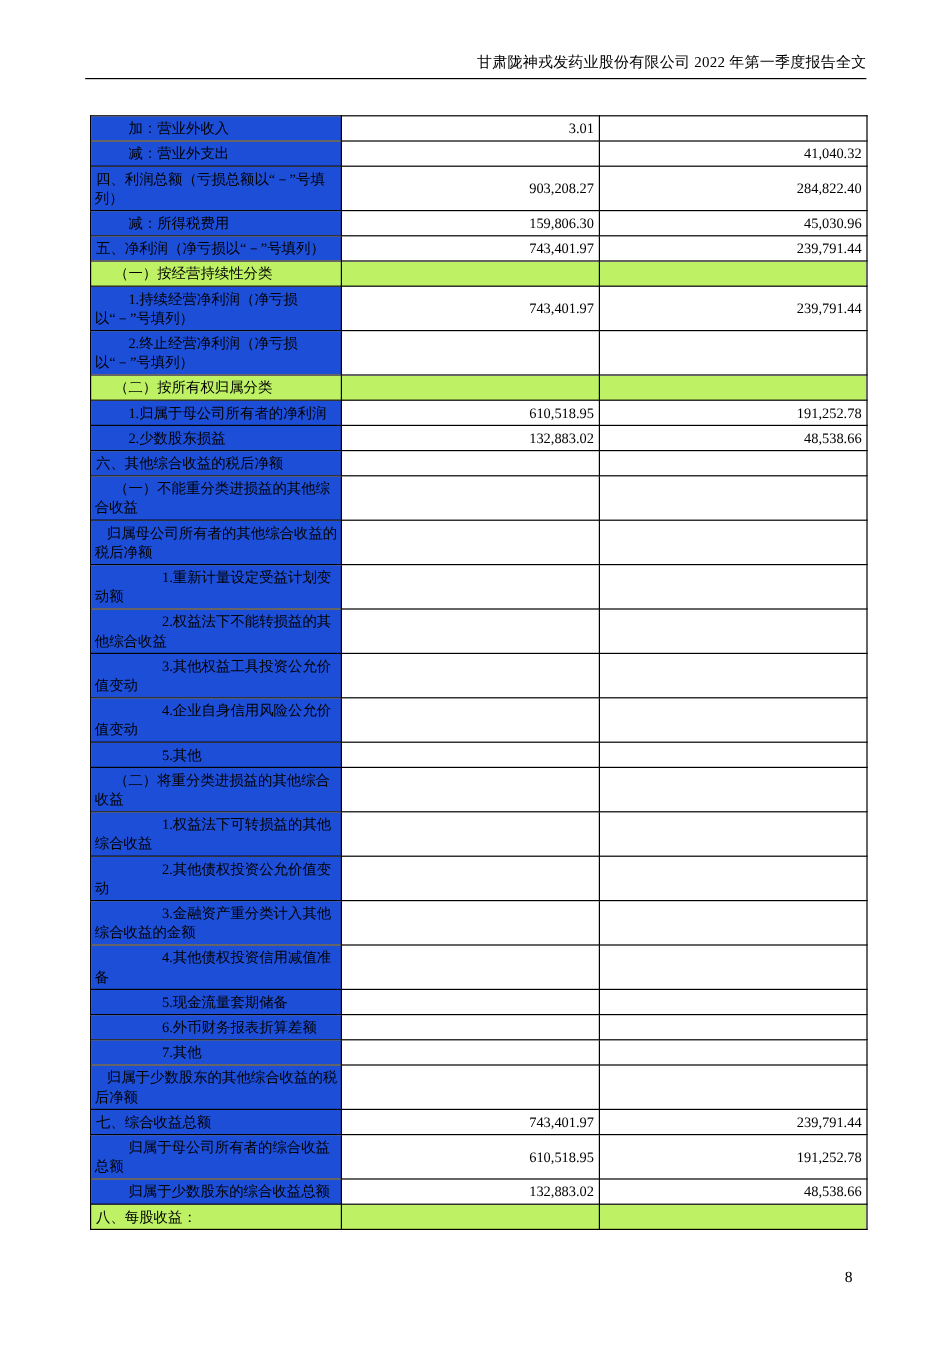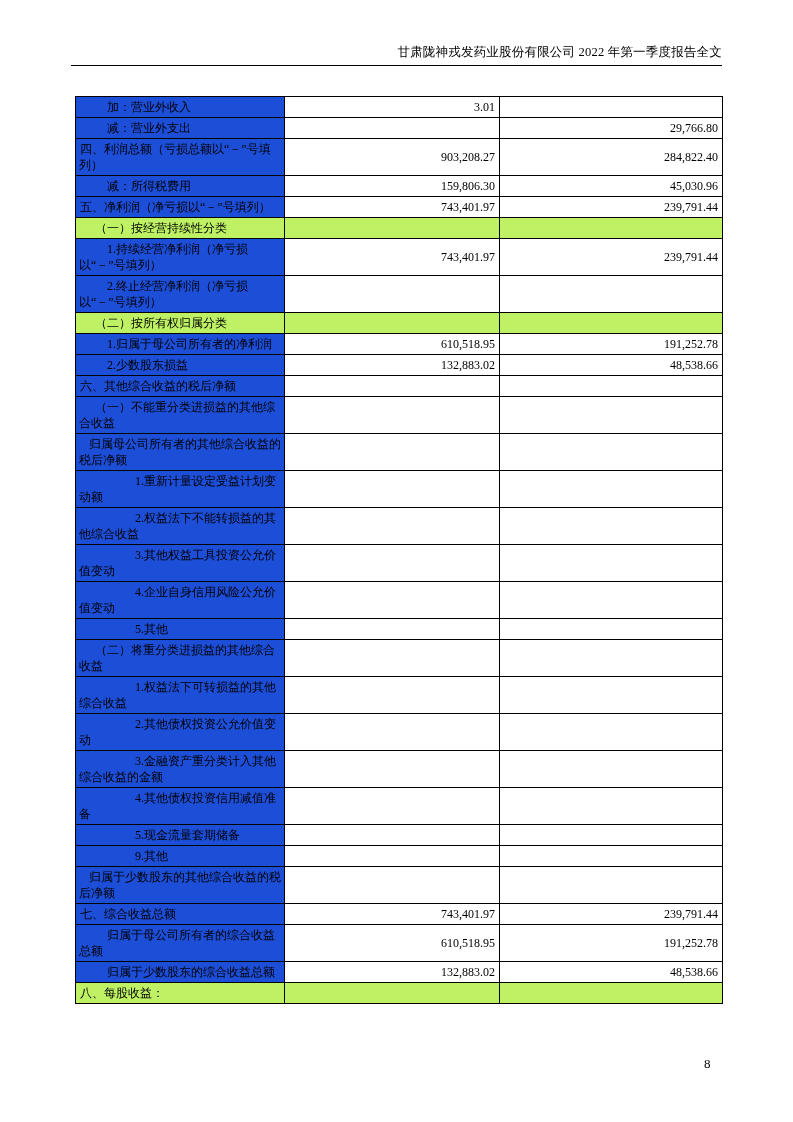--- a/index.html
+++ b/index.html
@@ -78,21 +78,21 @@
     </colgroup>
     <tbody id="table-body">
         <tr>
           <td class="label ind3">加：营业外收入</td>
           <td class="num">3.01</td>
           <td class="num"></td>
         </tr>
         <tr>
           <td class="label ind3">减：营业外支出</td>
           <td class="num"></td>
-          <td class="num">29,766.80</td>
+          <td class="num">41,040.32</td>
         </tr>
         <tr>
           <td class="label ind0">四、利润总额（亏损总额以“－”号填列）</td>
           <td class="num">903,208.27</td>
           <td class="num">284,822.40</td>
         </tr>
         <tr>
           <td class="label ind3">减：所得税费用</td>
           <td class="num">159,806.30</td>
           <td class="num">45,030.96</td>
@@ -196,21 +196,26 @@
           <td class="label ind4">4.其他债权投资信用减值准备</td>
           <td class="num"></td>
           <td class="num"></td>
         </tr>
         <tr>
           <td class="label ind4">5.现金流量套期储备</td>
           <td class="num"></td>
           <td class="num"></td>
         </tr>
         <tr>
-          <td class="label ind4">9.其他</td>
+          <td class="label ind4">6.外币财务报表折算差额</td>
+          <td class="num"></td>
+          <td class="num"></td>
+        </tr>
+        <tr>
+          <td class="label ind4">7.其他</td>
           <td class="num"></td>
           <td class="num"></td>
         </tr>
         <tr>
           <td class="label ind1">归属于少数股东的其他综合收益的税后净额</td>
           <td class="num"></td>
           <td class="num"></td>
         </tr>
         <tr>
           <td class="label ind0">七、综合收益总额</td>

